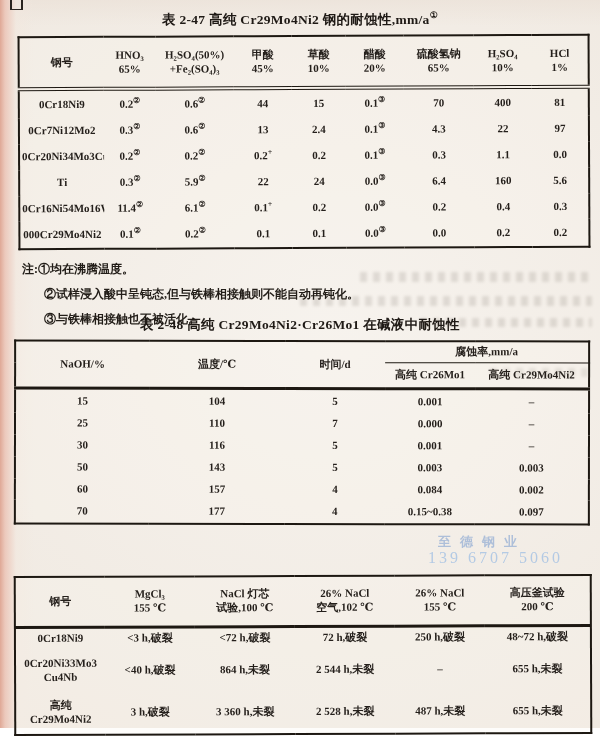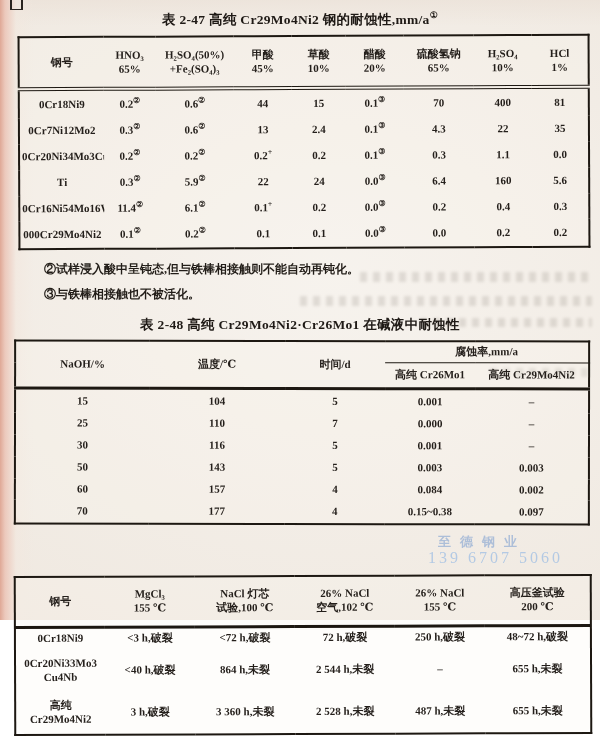--- a/index.html
+++ b/index.html
@@ -1,18 +1,18 @@
 <!DOCTYPE html>
 <html><head>
 <meta charset="utf-8">
 <style>
   html,body{margin:0;padding:0;}
   body{width:600px;height:744px;overflow:hidden;
        font-family:"Liberation Serif","DejaVu Serif",serif;color:#241f1b;}
-  #page{position:relative;width:600px;height:620px;
+  #page{position:relative;width:600px;height:728px;
         background:#f2ece4;}
   
   #page::before{content:"";position:absolute;inset:0;pointer-events:none;z-index:0;
         background:
           linear-gradient(90deg,#dfa896 0px,#ecc9bc 5px,rgba(242,231,222,.6) 16px,rgba(243,237,230,0) 34px),
           linear-gradient(180deg,rgba(233,222,212,.55) 0,rgba(243,237,230,0) 26px),
           radial-gradient(120% 90% at 55% 45%,rgba(255,255,255,.35),rgba(226,214,202,.30));}
   .artifact{position:absolute;opacity:.16;filter:blur(1.5px);pointer-events:none;z-index:1;
         background:repeating-linear-gradient(90deg,#6b6258 0 7px,transparent 7px 13px);}
   .corner-mark{position:absolute;left:10px;top:0;width:9px;height:9px;z-index:2;
@@ -126,21 +126,21 @@
         </tr>
         <tr>
           <td>0Cr7Ni12Mo2</td>
           <td>0.3<sup>②</sup></td>
           <td>0.6<sup>②</sup></td>
           <td>13</td>
           <td>2.4</td>
           <td>0.1<sup>③</sup></td>
           <td>4.3</td>
           <td>22</td>
-          <td>35</td>
+          <td>97</td>
         </tr>
         <tr>
           <td>0Cr20Ni34Mo3Cu4</td>
           <td>0.2<sup>②</sup></td>
           <td>0.2<sup>②</sup></td>
           <td>0.2<sup>+</sup></td>
           <td>0.2</td>
           <td>0.1<sup>③</sup></td>
           <td>0.3</td>
           <td>1.1</td>
@@ -176,20 +176,21 @@
           <td>0.1</td>
           <td>0.0<sup>③</sup></td>
           <td>0.0</td>
           <td>0.2</td>
           <td>0.2</td>
         </tr>
       </tbody>
   </table>
 
   <div class="notes">
+    <div>注:①均在沸腾温度。</div>
     <div class="n-ind">②试样浸入酸中呈钝态,但与铁棒相接触则不能自动再钝化。</div>
     <div class="n-ind">③与铁棒相接触也不被活化。</div>
   </div>
 
   <div class="tbl-title" style="top:316px;">
     <span>表 2-48  高纯 Cr29Mo4Ni2·Cr26Mo1 在碱液中耐蚀性</span>
   </div>
 
   <table id="t2">
     <colgroup>

